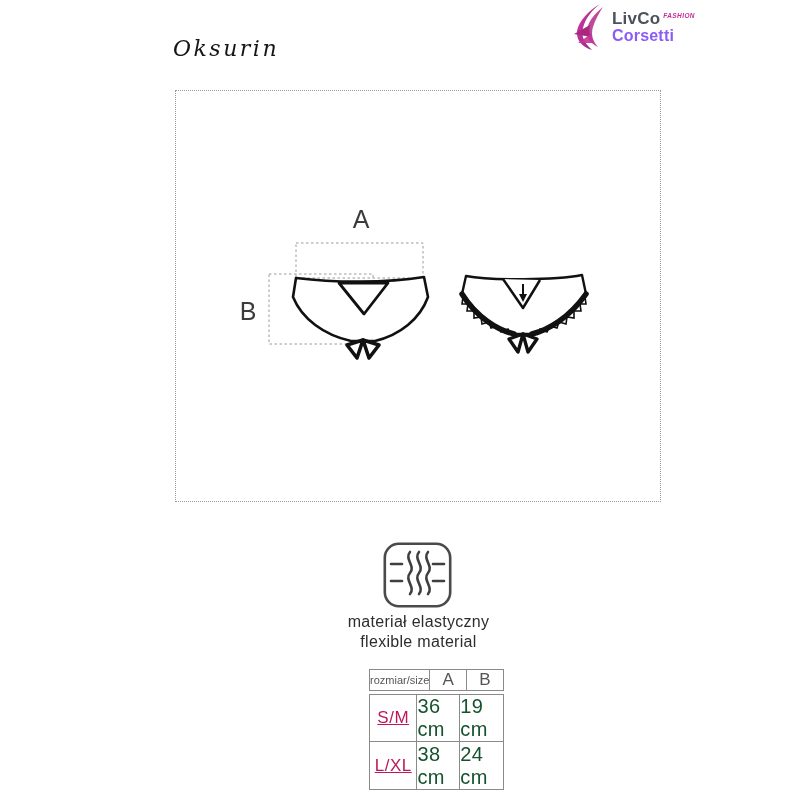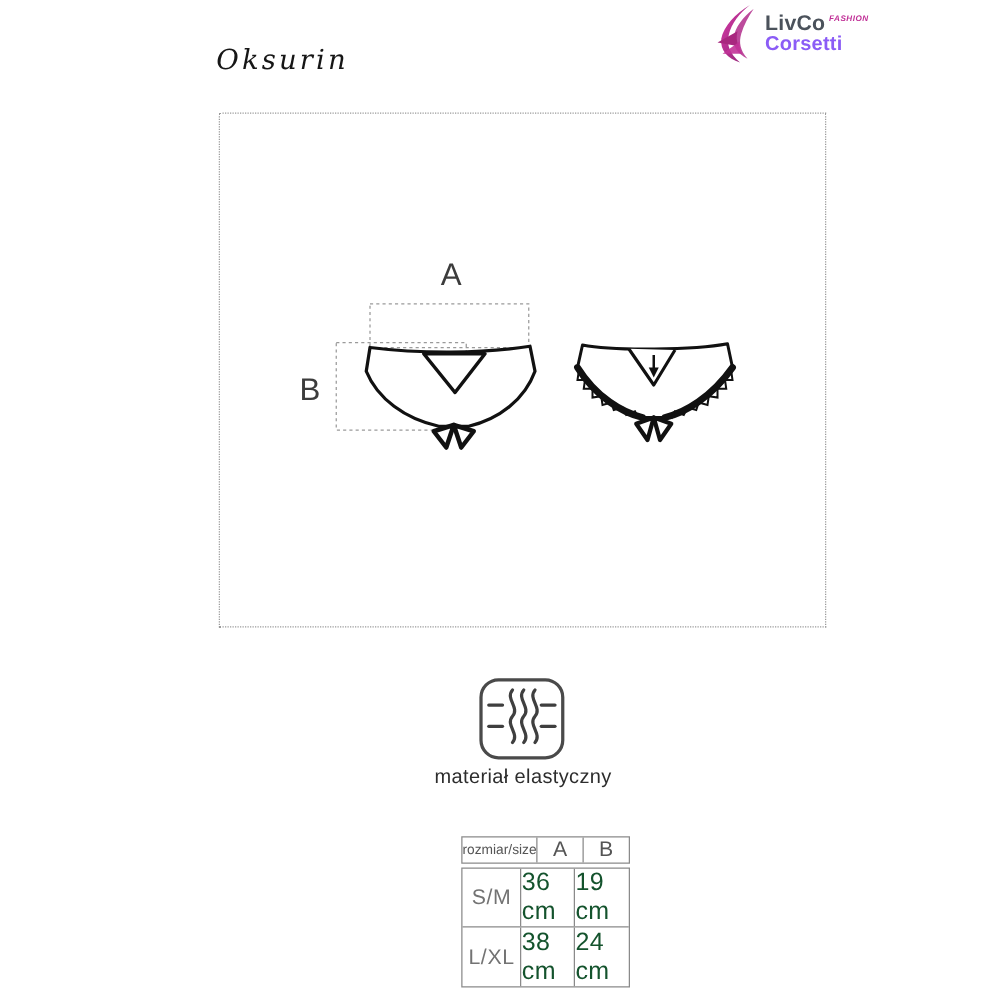--- a/index.html
+++ b/index.html
@@ -48,21 +48,21 @@
   .tbl-row { display:flex; height:47px; border-bottom:1.5px solid #8a8a8a; box-sizing:border-box; }
   .tbl-row:last-child { border-bottom:none; }
   .cell {
     display:flex; align-items:center; justify-content:center;
     border-right:1.5px solid #8a8a8a; box-sizing:border-box;
   }
   .cell:last-child { border-right:none; }
   .c0 { width:62px; } .c1 { width:56px; } .c2 { width:56px; }
   .head-size { font-size:11px; color:#555; }
   .head-ab { font-size:17px; color:#555; }
-  .row-size { font-size:17px; color:#737373; letter-spacing:0.5px; }
+  .row-size { font-size:17px; color:#be185d; letter-spacing:0.5px;text-decoration:underline; }
   .row-val { font-size:20px; color:#14532d; letter-spacing:0.3px; }
 </style>
 </head>
 <body>
 
 <div class="canvas">
 
   <div class="product-title">Oksurin</div>
 
   <div class="logo">
@@ -138,20 +138,21 @@
       <path d="M45,10 c-6,7 6,14 0,21 c-6,7 6,14 0,21"></path>
       <line x1="8" y1="22" x2="19" y2="22"></line>
       <line x1="8" y1="39" x2="19" y2="39"></line>
       <line x1="50" y1="22" x2="61" y2="22"></line>
       <line x1="50" y1="39" x2="61" y2="39"></line>
     </g>
   </svg>
 
   <div class="material-caption">
     <div>materiał elastyczny</div>
+    <div>flexible material</div>
   </div>
 
   <div class="size-table">
     <div class="tbl-head">
       <div class="cell c0 head-size">rozmiar/size</div>
       <div class="cell c1 head-ab">A</div>
       <div class="cell c2 head-ab">B</div>
     </div>
     <div class="tbl-body">
       <div class="tbl-row">

